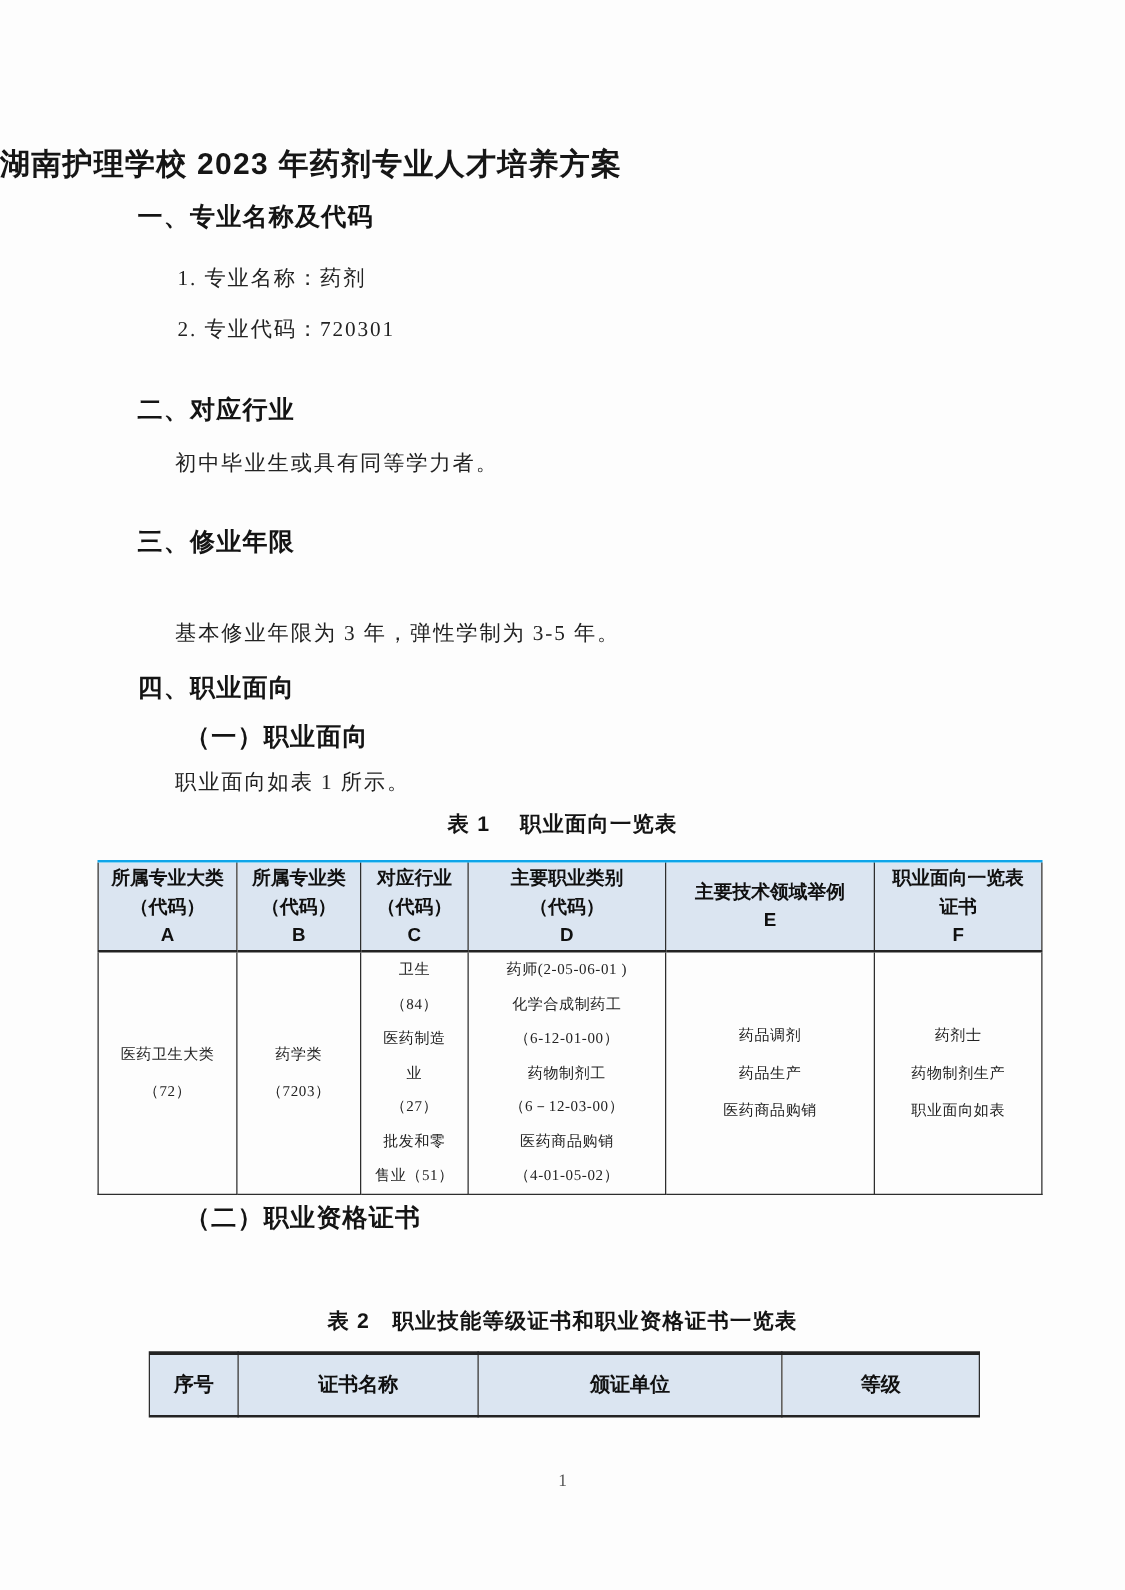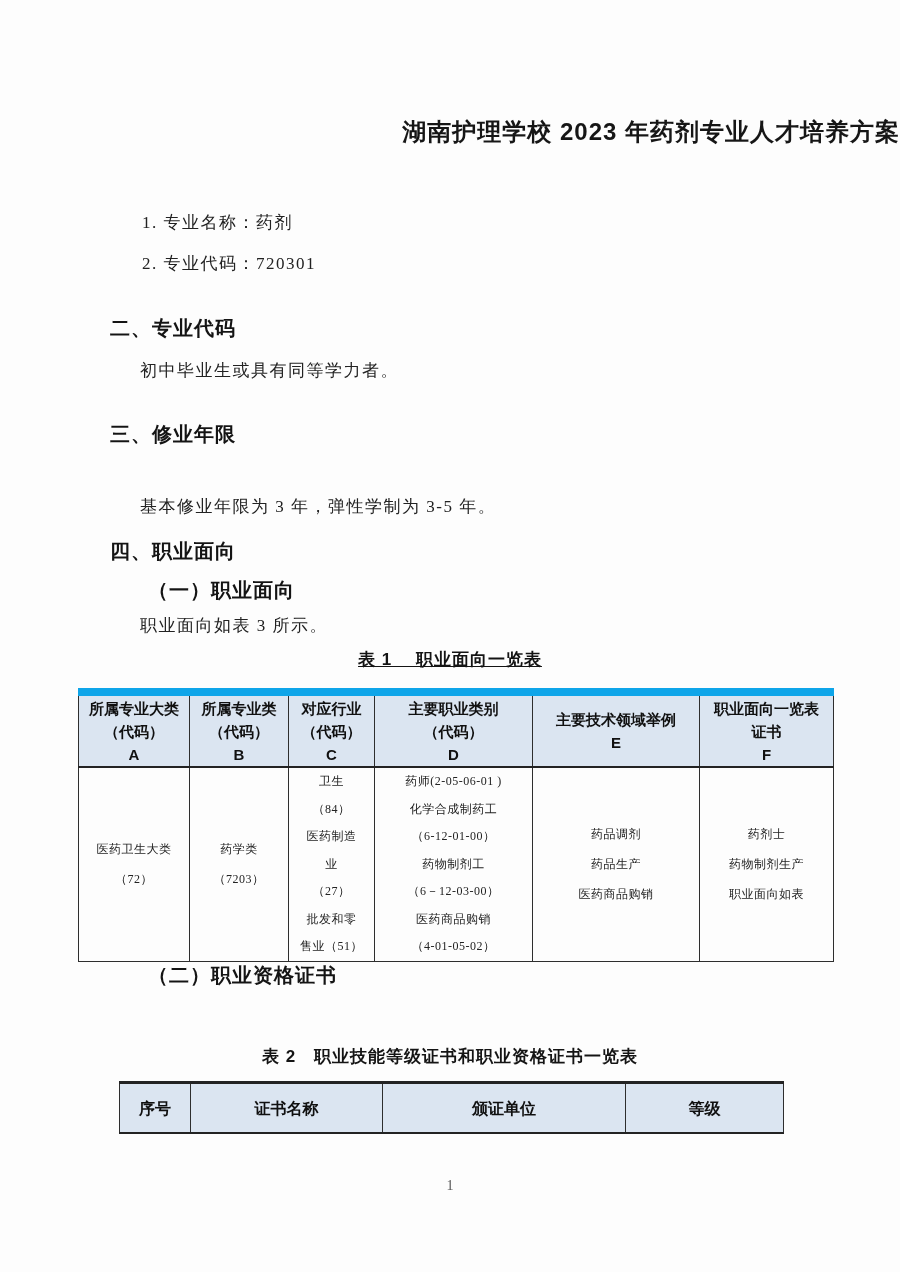--- a/index.html
+++ b/index.html
@@ -8,21 +8,21 @@
     width:900px; height:1272px;
     margin:0 auto;
     background:#fdfdfd;
     font-family:"Liberation Serif","DejaVu Serif",serif;
     color:#1c1c1c;
     overflow:hidden;
   }
   .abs { position:absolute; }
   .doc-title {
     top:116px; left:0; width:900px;
-    text-align:right;
+    text-align:left;
     font-family:"Liberation Sans","DejaVu Sans",sans-serif;
     font-weight:bold; font-size:24px; line-height:32px;
     color:#161616; letter-spacing:1px;
   }
   .h1 {
     left:110px;
     font-family:"Liberation Sans","DejaVu Sans",sans-serif;
     font-weight:bold; font-size:20px; line-height:26px;
     color:#141414; letter-spacing:1px;
   }
@@ -50,55 +50,56 @@
     text-align:center; vertical-align:middle;
     padding:0 2px;
     white-space:pre-line;
     overflow:hidden;
   }
   .tbl thead th {
     background:#dbe5f1;
     font-family:"Liberation Sans","DejaVu Sans",sans-serif;
     font-weight:bold; font-size:15px; line-height:23px; color:#101010;
   }
-  .tbl1 { border-top:8px solid #0ea5e9; }
+  .tbl1 { border-top:2px solid #0ea5e9; }
   .tbl1 thead th { height:70px; border-bottom:2px solid #232323; }
   .tbl1 tbody td {
     height:192px; font-size:12px; line-height:27.5px; color:#222;
     letter-spacing:0.5px;
   }
   .tbl1 tbody td.lh30 { line-height:30px; }
   .tbl2 { border-top:3px solid #232323; border-bottom:2.5px solid #232323; }
   .tbl2 thead th { height:48px; font-size:16px;margin-left:24px; }
   .page-num {
     top:1178px; left:0; width:900px; text-align:center;
     font-size:14px; color:#555;
   }
 </style>
 </head>
 <body>
 
 <div class="page">
 
   <div class="abs doc-title">湖南护理学校 2023 年药剂专业人才培养方案</div>
 
+  <div class="abs h1" style="top:161px;">一、专业名称及代码</div>
   <div class="abs list-item" style="top:212px;">1. 专业名称：药剂</div>
   <div class="abs list-item" style="top:253px;">2. 专业代码：720301</div>
 
-  <div class="abs h1" style="top:315px;">二、专业代码</div>
+  <div class="abs h1" style="top:315px;">二、对应行业</div>
   <div class="abs body-text" style="top:360px;">初中毕业生或具有同等学力者。</div>
 
   <div class="abs h1" style="top:421px;">三、修业年限</div>
   <div class="abs body-text" style="top:496px;">基本修业年限为 3 年，弹性学制为 3-5 年。</div>
 
   <div class="abs h1" style="top:538px;">四、职业面向</div>
   <div class="abs h2" style="top:577px;">（一）职业面向</div>
-  <div class="abs body-text" style="top:615px;">职业面向如表 3 所示。</div>
+  <div class="abs body-text" style="top:615px;">职业面向如表 1 所示。</div>
 
-  <div class="abs caption" style="top:649px;text-decoration:underline;">表 1　 职业面向一览表</div>
+  <div class="abs caption" style="top:649px;">表 1　 职业面向一览表</div>
 
   <table class="abs tbl tbl1" style="top:688px; left:78px; width:755px;">
     <colgroup>
       <col style="width:111px">
         <col style="width:99px">
         <col style="width:86px">
       <col style="width:158px">
         <col style="width:167px">
         <col style="width:134px">
     </colgroup>

